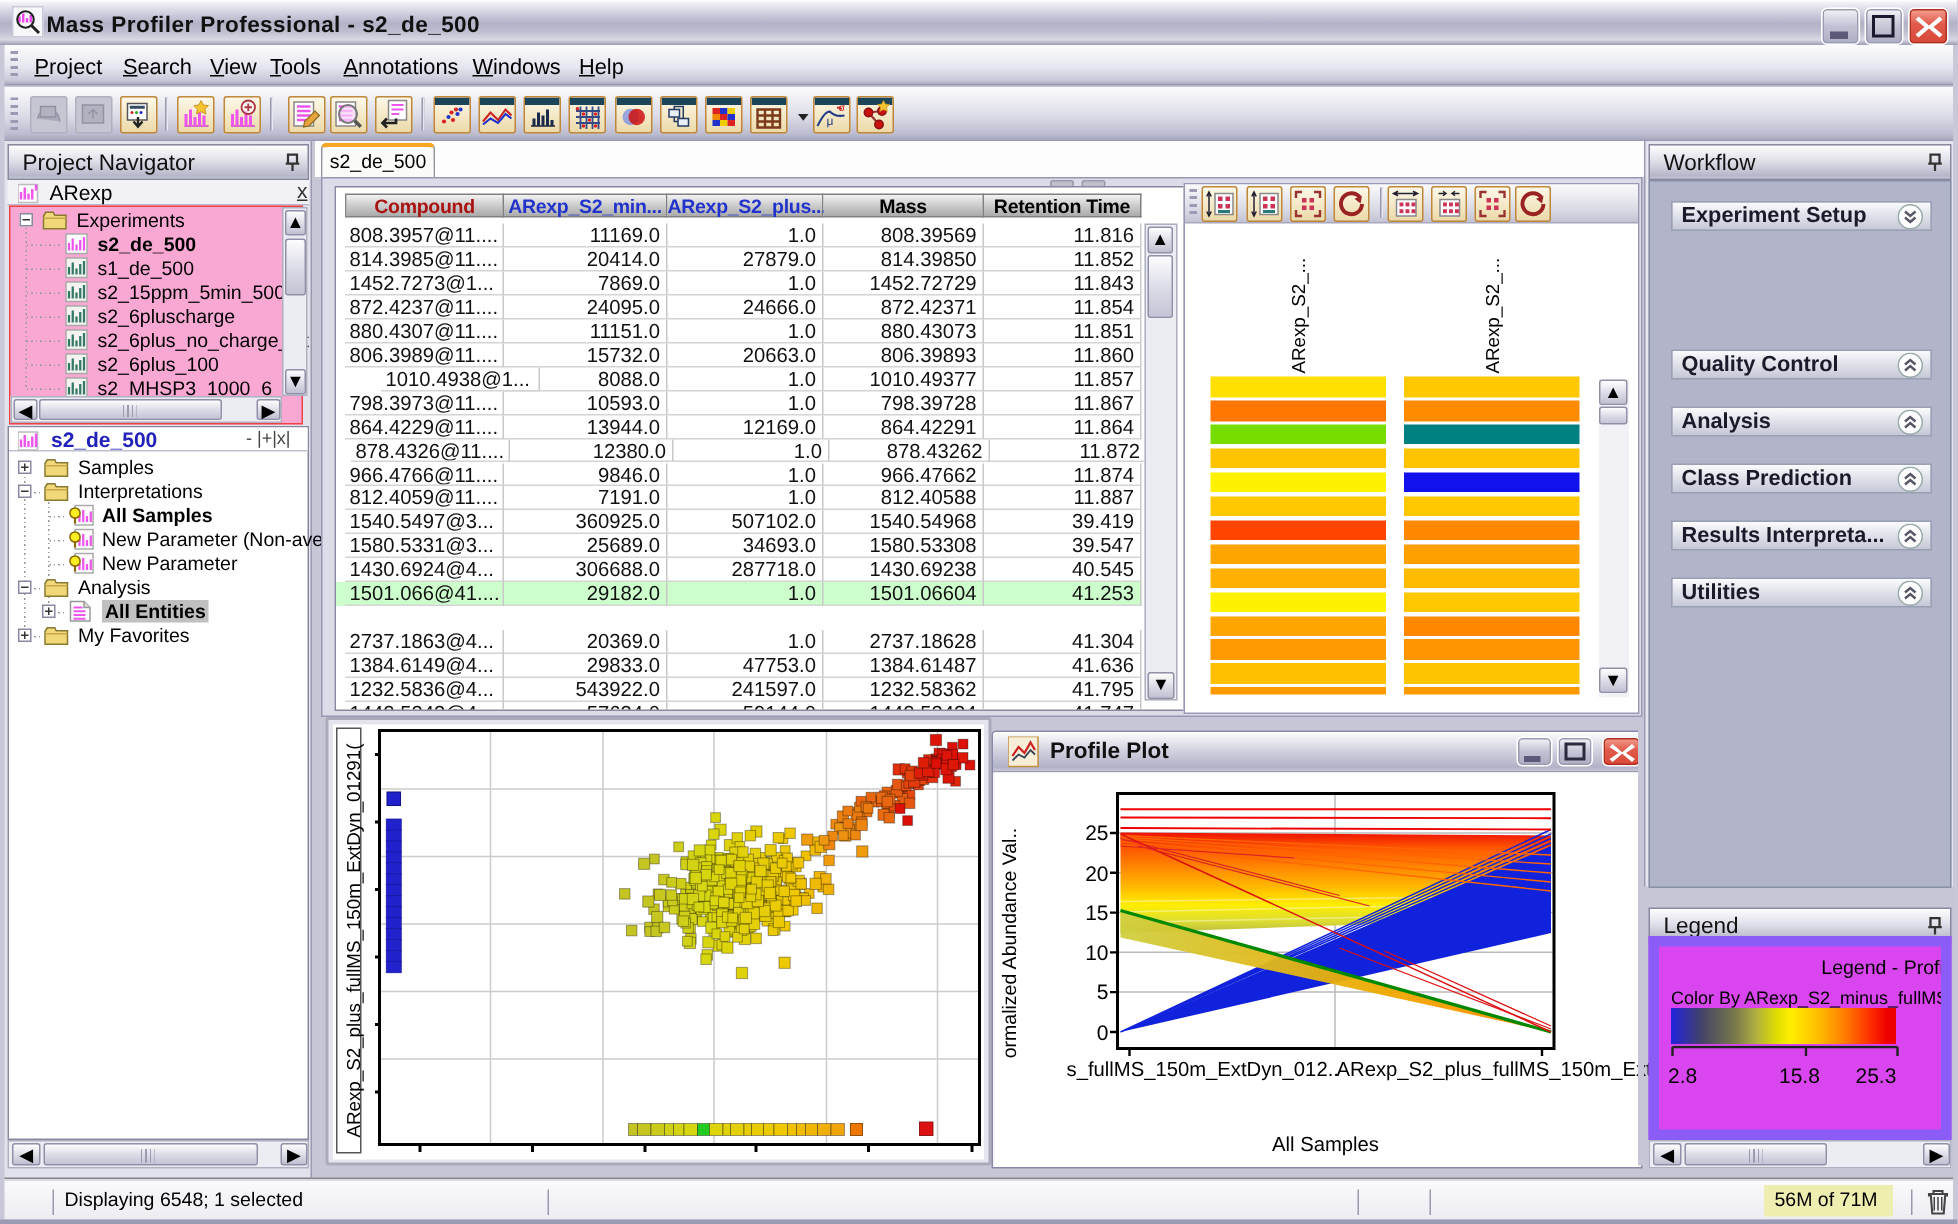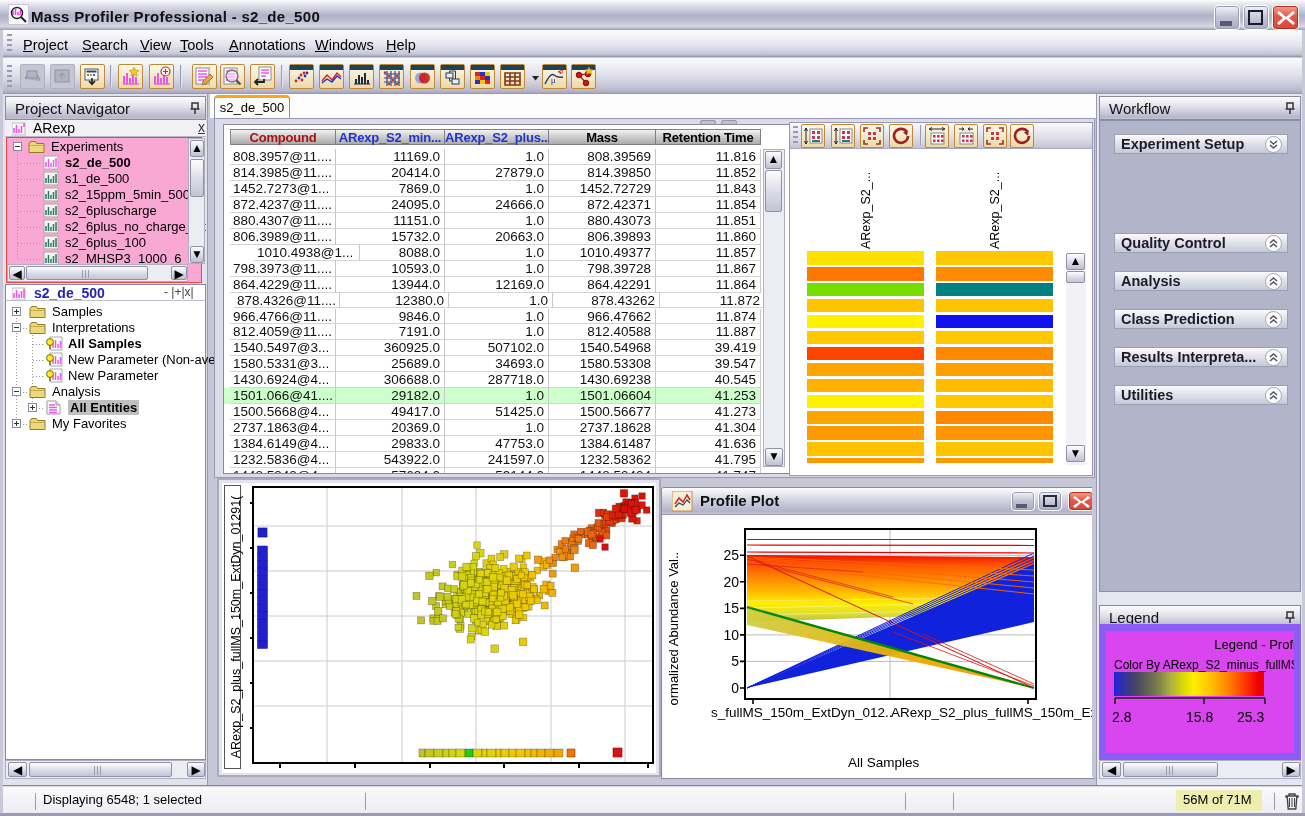--- a/index.html
+++ b/index.html
@@ -536,27 +536,20 @@
           <div class="abs tc" style="left:221px;width:104px;text-align:right;padding-right:4px;">287718.0</div>
           <div class="abs tc" style="left:325px;width:107px;text-align:right;padding-right:4px;">1430.69238</div>
           <div class="abs tc" style="left:432px;width:105px;text-align:right;padding-right:4px;">40.545</div>
         </div>
 <div class="abs trr" style="left:0;top:263.25px;background:#ccffcc;">
           <div class="abs tc" style="left:6px;width:106px;text-align:left;padding-left:3px;">1501.066@41....</div>
           <div class="abs tc" style="left:112px;width:109px;text-align:right;padding-right:4px;">29182.0</div>
           <div class="abs tc" style="left:221px;width:104px;text-align:right;padding-right:4px;">1.0</div>
           <div class="abs tc" style="left:325px;width:107px;text-align:right;padding-right:4px;">1501.06604</div>
           <div class="abs tc" style="left:432px;width:105px;text-align:right;padding-right:4px;">41.253</div>
-        </div>
-<div class="abs trr" style="left:0;top:279.20px;">
-          <div class="abs tc" style="left:6px;width:106px;text-align:left;padding-left:3px;">1500.5668@4...</div>
-          <div class="abs tc" style="left:112px;width:109px;text-align:right;padding-right:4px;">49417.0</div>
-          <div class="abs tc" style="left:221px;width:104px;text-align:right;padding-right:4px;">51425.0</div>
-          <div class="abs tc" style="left:325px;width:107px;text-align:right;padding-right:4px;">1500.56677</div>
-          <div class="abs tc" style="left:432px;width:105px;text-align:right;padding-right:4px;">41.273</div>
         </div>
 <div class="abs trr" style="left:0;top:295.15px;">
           <div class="abs tc" style="left:6px;width:106px;text-align:left;padding-left:3px;">2737.1863@4...</div>
           <div class="abs tc" style="left:112px;width:109px;text-align:right;padding-right:4px;">20369.0</div>
           <div class="abs tc" style="left:221px;width:104px;text-align:right;padding-right:4px;">1.0</div>
           <div class="abs tc" style="left:325px;width:107px;text-align:right;padding-right:4px;">2737.18628</div>
           <div class="abs tc" style="left:432px;width:105px;text-align:right;padding-right:4px;">41.304</div>
         </div>
 <div class="abs trr" style="left:0;top:311.10px;">
           <div class="abs tc" style="left:6px;width:106px;text-align:left;padding-left:3px;">1384.6149@4...</div>
@@ -1396,21 +1389,21 @@
           <div style="position:absolute;left:-77px;top:78px;width:170px;transform:rotate(-90deg);white-space:nowrap;font-size:13px;">ormalized Abundance Val..</div>
         </div>
 <div class="abs" style="left:48px;top:190px;font-size:13.5px;white-space:nowrap;">s_fullMS_150m_ExtDyn_012..</div>
 <div class="abs" style="left:228px;top:190px;font-size:13.5px;white-space:nowrap;">ARexp_S2_plus_fullMS_150m_ExtD</div>
 <div class="abs" style="left:185px;top:240px;font-size:13.5px;">All Samples</div>
 
  </div>
 </div>
 
 <div class="abs" style="left:1089px;top:384px;width:4px;height:299px;background:#c6c6d6;"></div>
-<div class="abs" style="left:1093px;top:0px;width:206px;height:691px;background:#e6e6f0;border-left:1px solid #9a9ab0;">
+<div class="abs" style="left:1093px;top:0px;width:206px;height:497px;background:#e6e6f0;border-left:1px solid #9a9ab0;">
 
  <div class="abs phdr" style="left:2px;top:2px;width:202px;">
    <div class="abs" style="left:9px;top:3px;">Workflow</div>
    <svg class="abs" style="left:184px;top:5px" width="12" height="14">
           <path d="M3 1 h6 v6 h-6 Z M1.5 7 h9 M6 7 v5" stroke="#333" stroke-width="1.5" fill="none"></path>
         </svg>
  </div>
  <div class="abs" style="left:2px;top:26px;width:202px;height:472px;background:#b2b5c9;border:1px solid #8890a8;">
   <div class="abs wfh" style="top:13px;">
           <span>Experiment Setup</span>

